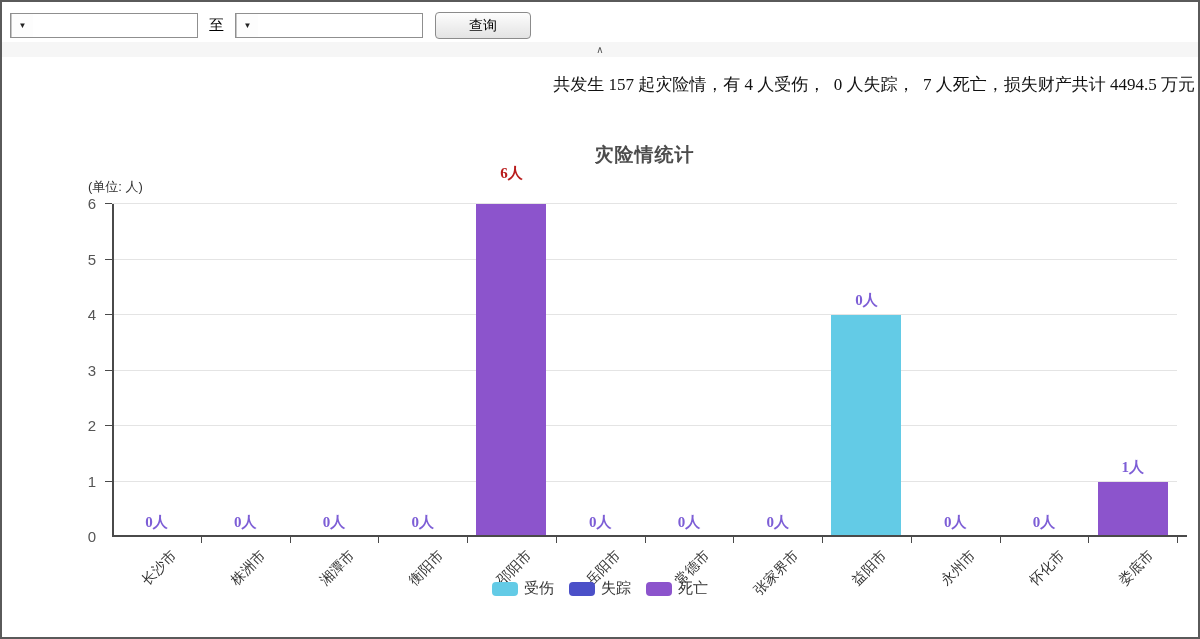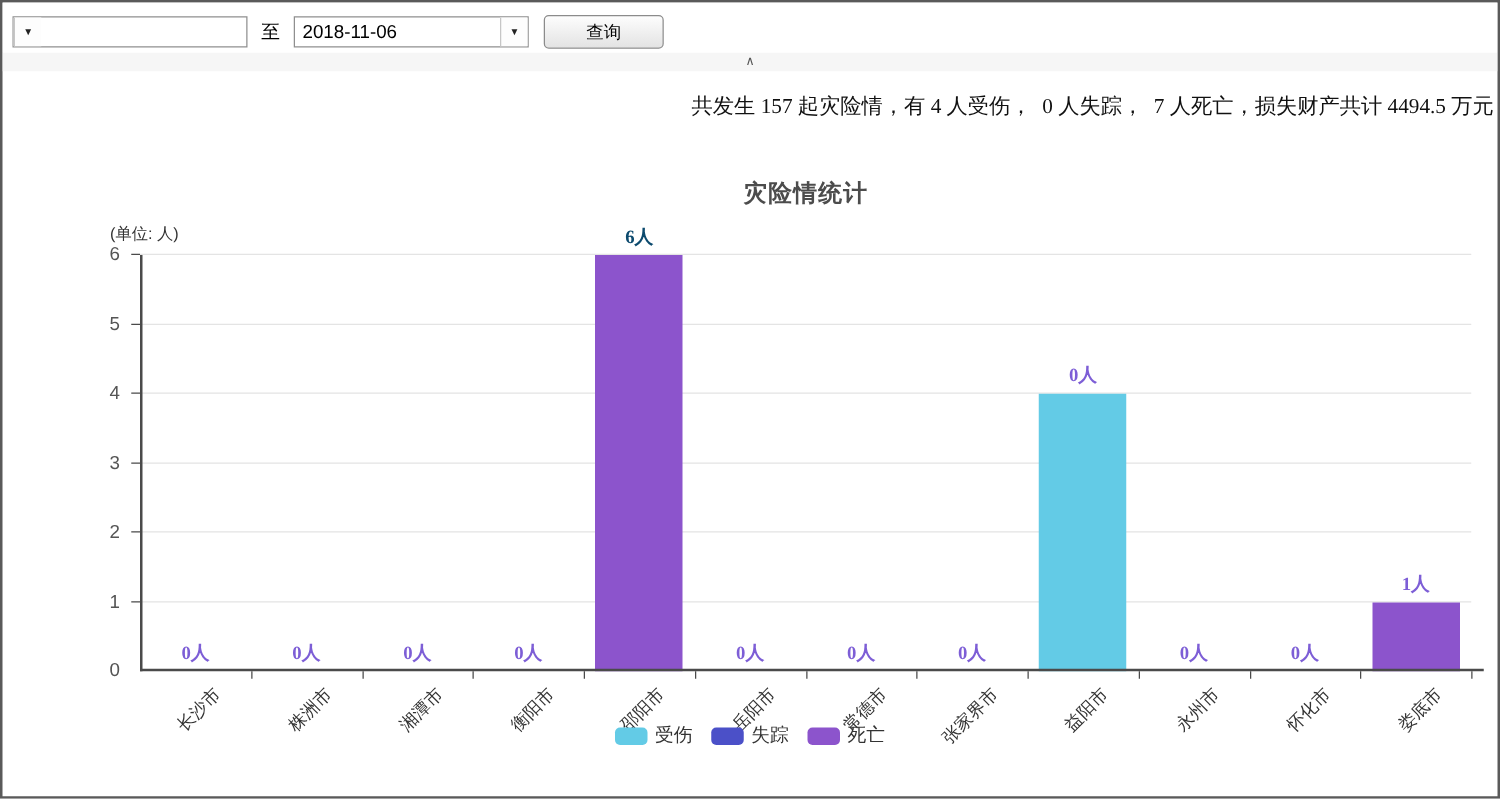--- a/index.html
+++ b/index.html
@@ -55,21 +55,20 @@
 
 <div class="page">
 
 
   <div class="toolbar">
     <div class="combobox">
       <div class="arrow">▼</div>
     </div>
     <div class="to-label">至</div>
     <div class="combobox">
-      <div class="value">2018-11-06</div>
       <div class="arrow">▼</div>
     </div>
     <div class="query-btn">查询</div>
   </div>
 
   <div class="scroll-strip">
     <span class="chev">∧</span>
   </div>
 
   <div class="summary">共发生 157 起灾险情，有 4 人受伤，  0 人失踪，  7 人死亡，损失财产共计 4494.5 万元</div>
@@ -113,21 +112,21 @@
         <div class="x-tick" style="left: 1065px;"></div>
         <div class="bar-label" style="left: 0px; width: 88.75px; bottom: 5px; color: rgb(125, 94, 214);">0人</div>
         <div class="x-label" style="top: 343px; right: 1008.62px;">长沙市</div>
         <div class="bar-label" style="left: 88.75px; width: 88.75px; bottom: 5px; color: rgb(125, 94, 214);">0人</div>
         <div class="x-label" style="top: 343px; right: 919.875px;">株洲市</div>
         <div class="bar-label" style="left: 177.5px; width: 88.75px; bottom: 5px; color: rgb(125, 94, 214);">0人</div>
         <div class="x-label" style="top: 343px; right: 831.125px;">湘潭市</div>
         <div class="bar-label" style="left: 266.25px; width: 88.75px; bottom: 5px; color: rgb(125, 94, 214);">0人</div>
         <div class="x-label" style="top: 343px; right: 742.375px;">衡阳市</div>
         <div class="bar" style="left: 364.375px; height: 333px; background: rgb(140, 84, 204);"></div>
-        <div class="bar-label" style="left: 355px; width: 88.75px; bottom: 338px; color: #0c4a6e;">6人</div>
+        <div class="bar-label" style="left: 355px; width: 88.75px; bottom: 354px; color: #b91c1c;">6人</div>
         <div class="x-label" style="top: 343px; right: 653.625px;">邵阳市</div>
         <div class="bar-label" style="left: 443.75px; width: 88.75px; bottom: 5px; color: rgb(125, 94, 214);">0人</div>
         <div class="x-label" style="top: 343px; right: 564.875px;">岳阳市</div>
         <div class="bar-label" style="left: 532.5px; width: 88.75px; bottom: 5px; color: rgb(125, 94, 214);">0人</div>
         <div class="x-label" style="top: 343px; right: 476.125px;">常德市</div>
         <div class="bar-label" style="left: 621.25px; width: 88.75px; bottom: 5px; color: rgb(125, 94, 214);">0人</div>
         <div class="x-label" style="top: 343px; right: 387.375px;">张家界市</div>
         <div class="bar" style="left: 719.375px; height: 222px; background: rgb(99, 203, 230);"></div>
         <div class="bar-label" style="left: 710px; width: 88.75px; bottom: 227px; color: rgb(125, 94, 214);">0人</div>
         <div class="x-label" style="top: 343px; right: 298.625px;">益阳市</div>

